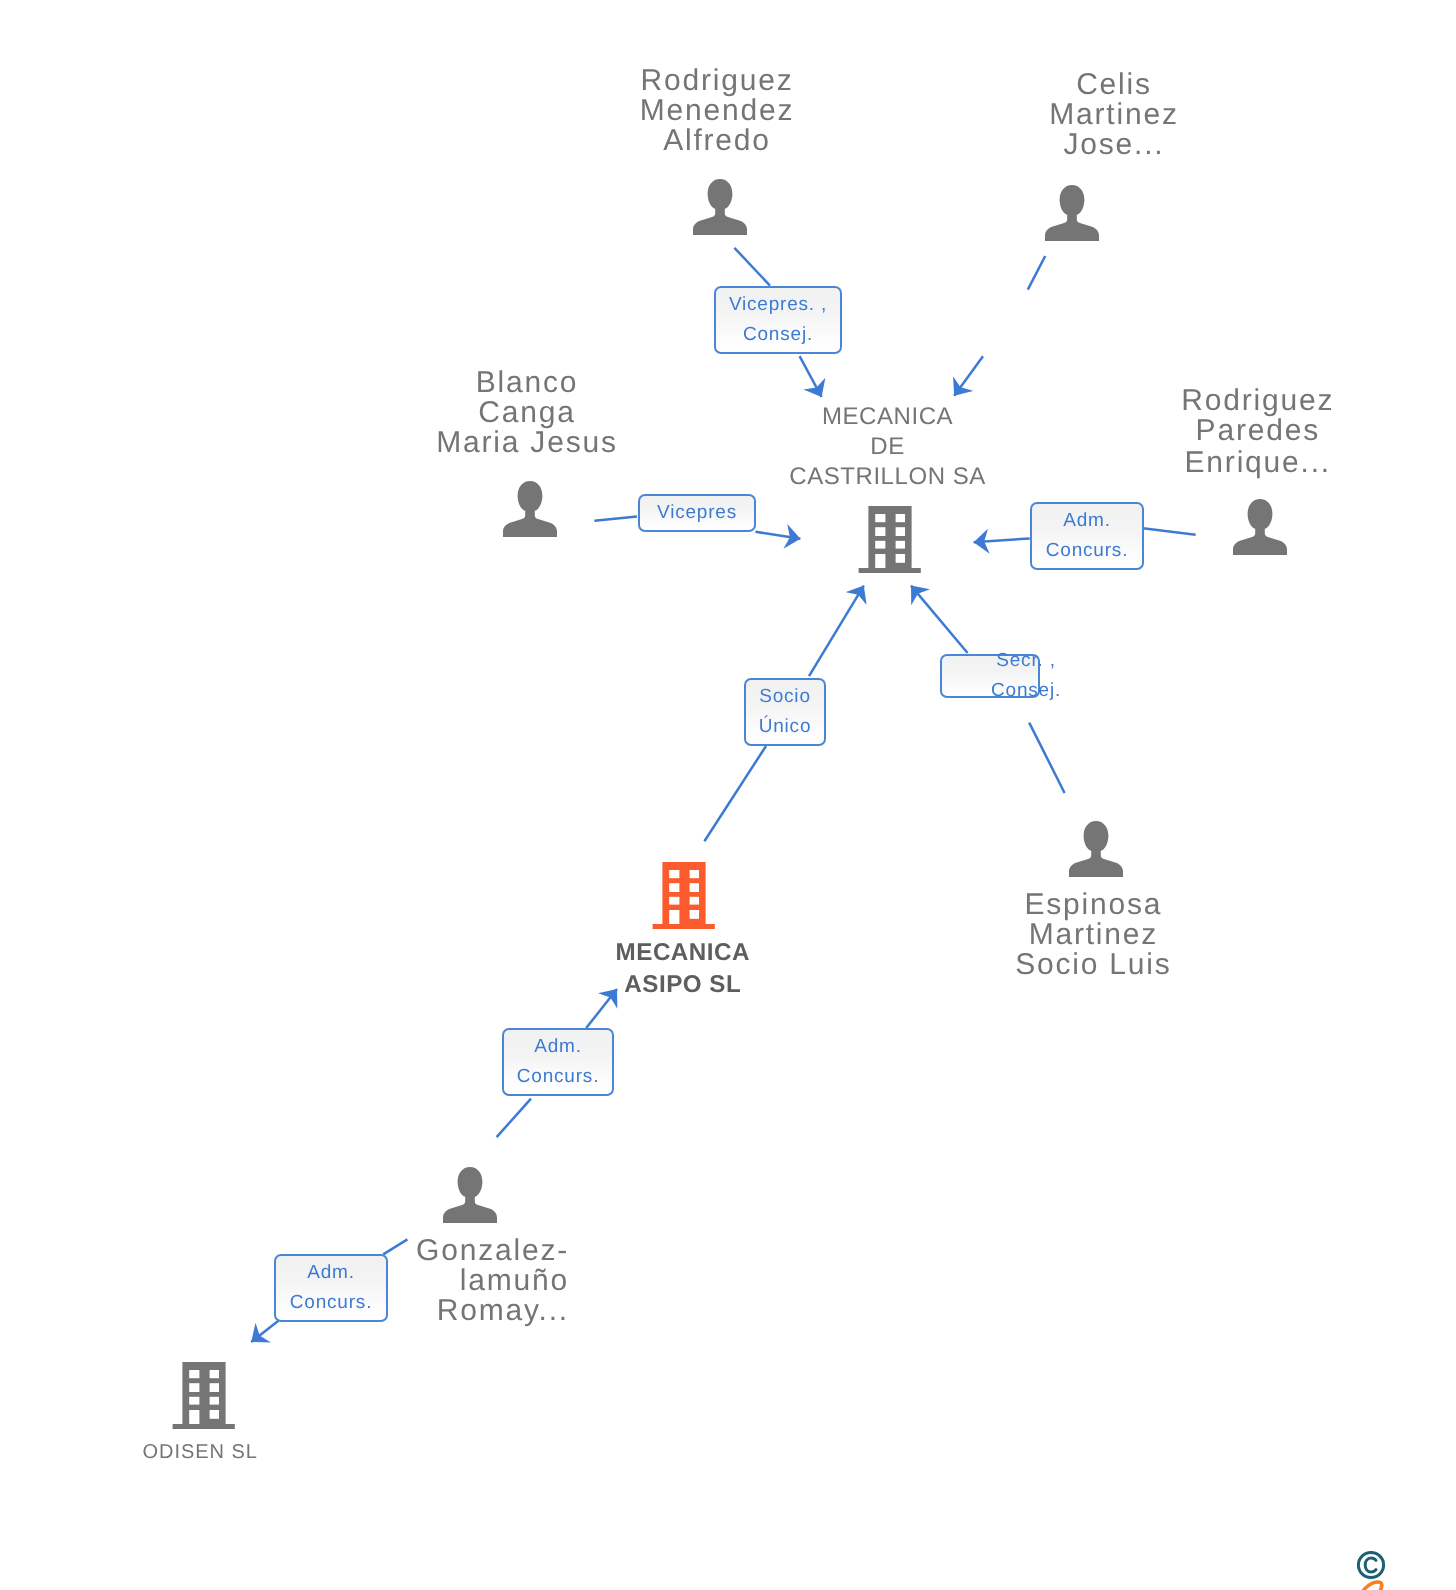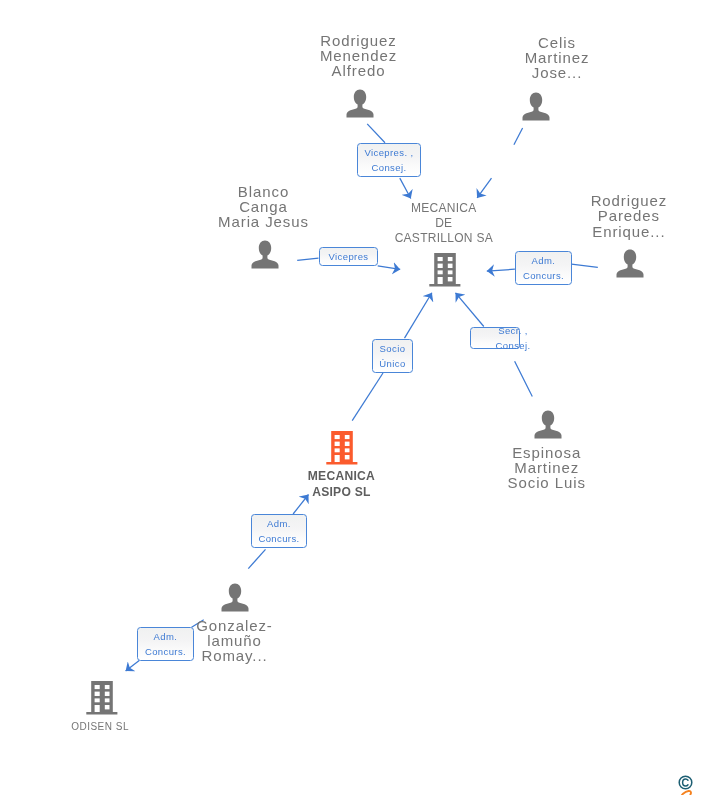--- a/index.html
+++ b/index.html
@@ -115,21 +115,21 @@
         <rect x="18.8" y="4.0" width="4.7" height="4.1"></rect>
       <rect x="8.6" y="10.6" width="5.1" height="4.4"></rect>
         <rect x="18.8" y="10.6" width="4.7" height="4.4"></rect>
       <rect x="8.6" y="17.4" width="5.1" height="3.9"></rect>
         <rect x="18.8" y="17.4" width="4.7" height="3.9"></rect>
       <rect x="8.6" y="24.0" width="5.1" height="7.0"></rect>
         <rect x="18.8" y="24.0" width="4.7" height="4.4"></rect>
     </g>
   </svg>
 
-  <div class="node-label" style="left:184.5px;top:617.9px;width:100px;">Gonzalez-
+  <div class="node-label" style="left:184.5px;top:617.9px;width:100px;text-align:right;">Gonzalez-
 lamuño
 Romay...</div>
   <svg class="icon" style="left:221px;top:583px;" width="28" height="29" viewBox="0 0 28 29">
     <path fill="#757575" d="M14.0 0.5 C 10.3 0.5 7.8 3.6 7.8 7.9 C 7.8 10.5 8.7 13.1 10.1 14.5 C 10.6 15.0 11.1 15.3 11.6 15.4 L 11.6 17.8 C 11.6 18.5 11.1 19.2 10.4 19.4 L 4.4 21.3 C 2.3 21.9 0.5 23.7 0.5 25.6 L 0.5 28.5 L 27.5 28.5 L 27.5 25.6 C 27.5 23.7 25.7 21.9 23.6 21.3 L 17.6 19.4 C 16.9 19.2 16.4 18.5 16.4 17.8 L 16.4 15.4 C 16.9 15.3 17.4 15.0 17.9 14.5 C 19.3 13.1 20.2 10.5 20.2 7.9 C 20.2 3.6 17.7 0.5 14.0 0.5 Z"></path>
   </svg>
 
   <div class="node-label caps-wide" style="left:50.1px;top:719.3px;width:100px;">ODISEN SL</div>
   <svg class="icon" style="left:86.2px;top:681.2px;" width="32" height="34" viewBox="0 0 32 34">
     <g fill="#757575">
       <rect x="5.2" y="0" width="21.6" height="31"></rect>

